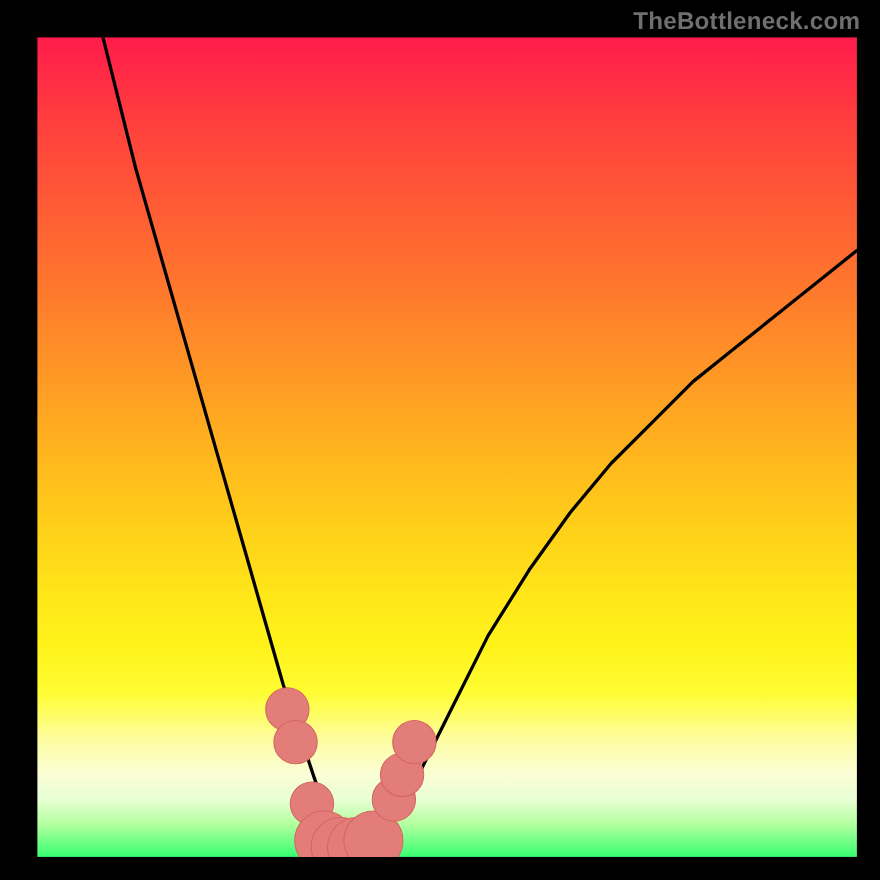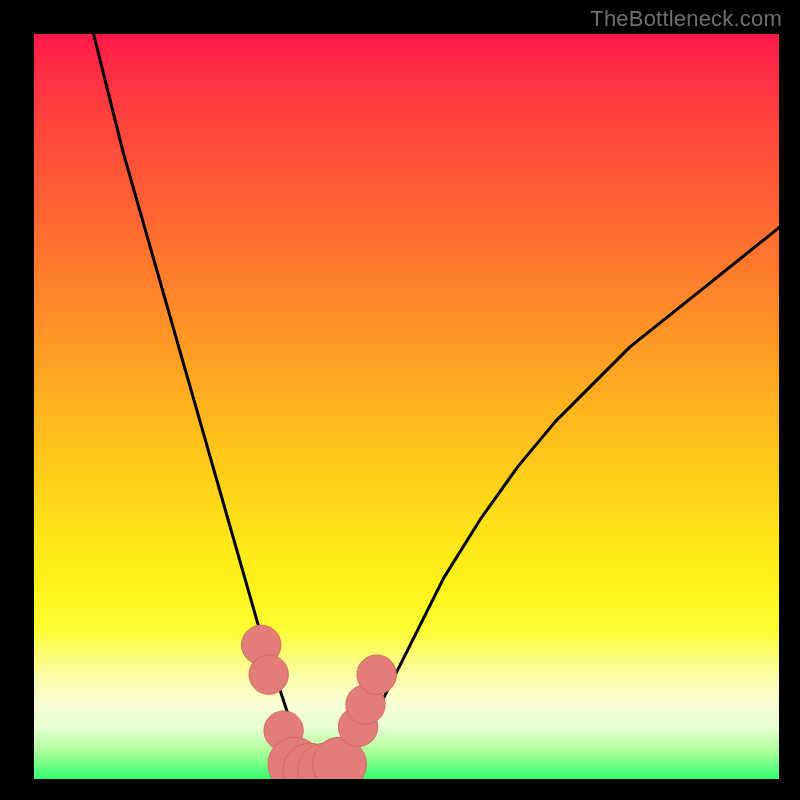--- a/index.html
+++ b/index.html
@@ -49,21 +49,21 @@
     top: 34px;
     width: 745px;
     height: 745px;
   }
   .watermark {
     position: absolute;
     top: 6px;
     right: 18px;
     color: #6f6f6f;
     font-size: 22px;
-    font-weight: 400;
+    font-weight: 700;
     letter-spacing: 0.2px;
   }
 </style>
 </head>
 <body>
 
 <div class="frame">
   <div class="plot-area"></div>
 
   <svg class="svg-layer" viewBox="0 0 745 745" preserveAspectRatio="none">

